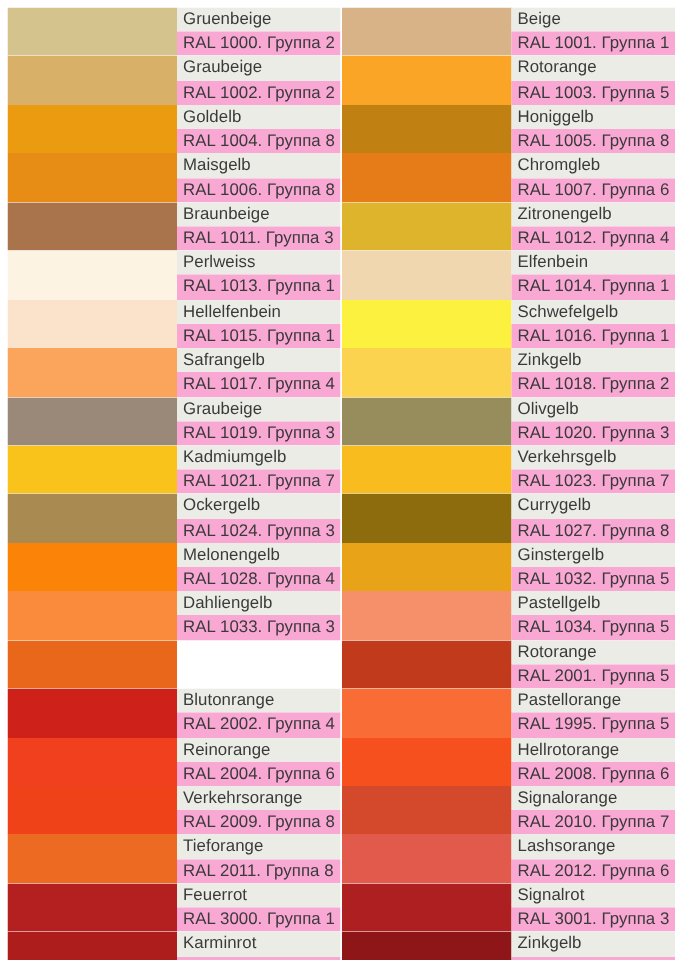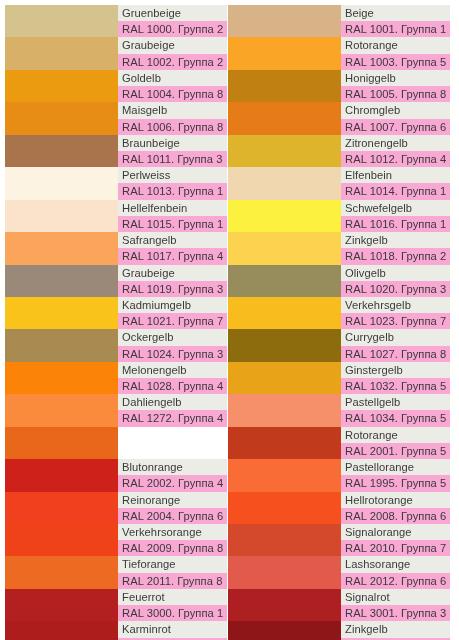--- a/index.html
+++ b/index.html
@@ -138,21 +138,21 @@
         <div class="swatch" style="background: rgb(251, 131, 8);"></div>
         <div class="info">
           <div class="line name">Melonengelb</div>
           <div class="line ral">RAL 1028. Группа 4</div>
         </div>
       </div>
       <div class="row">
         <div class="swatch" style="background: rgb(251, 139, 60);"></div>
         <div class="info">
           <div class="line name">Dahliengelb</div>
-          <div class="line ral">RAL 1272. Группа 4</div>
+          <div class="line ral">RAL 1033. Группа 3</div>
         </div>
       </div>
       <div class="row">
         <div class="swatch" style="background: rgb(232, 103, 27);"></div>
         <div class="info">
         </div>
       </div>
       <div class="row">
         <div class="swatch" style="background: rgb(205, 33, 25);"></div>
         <div class="info">

